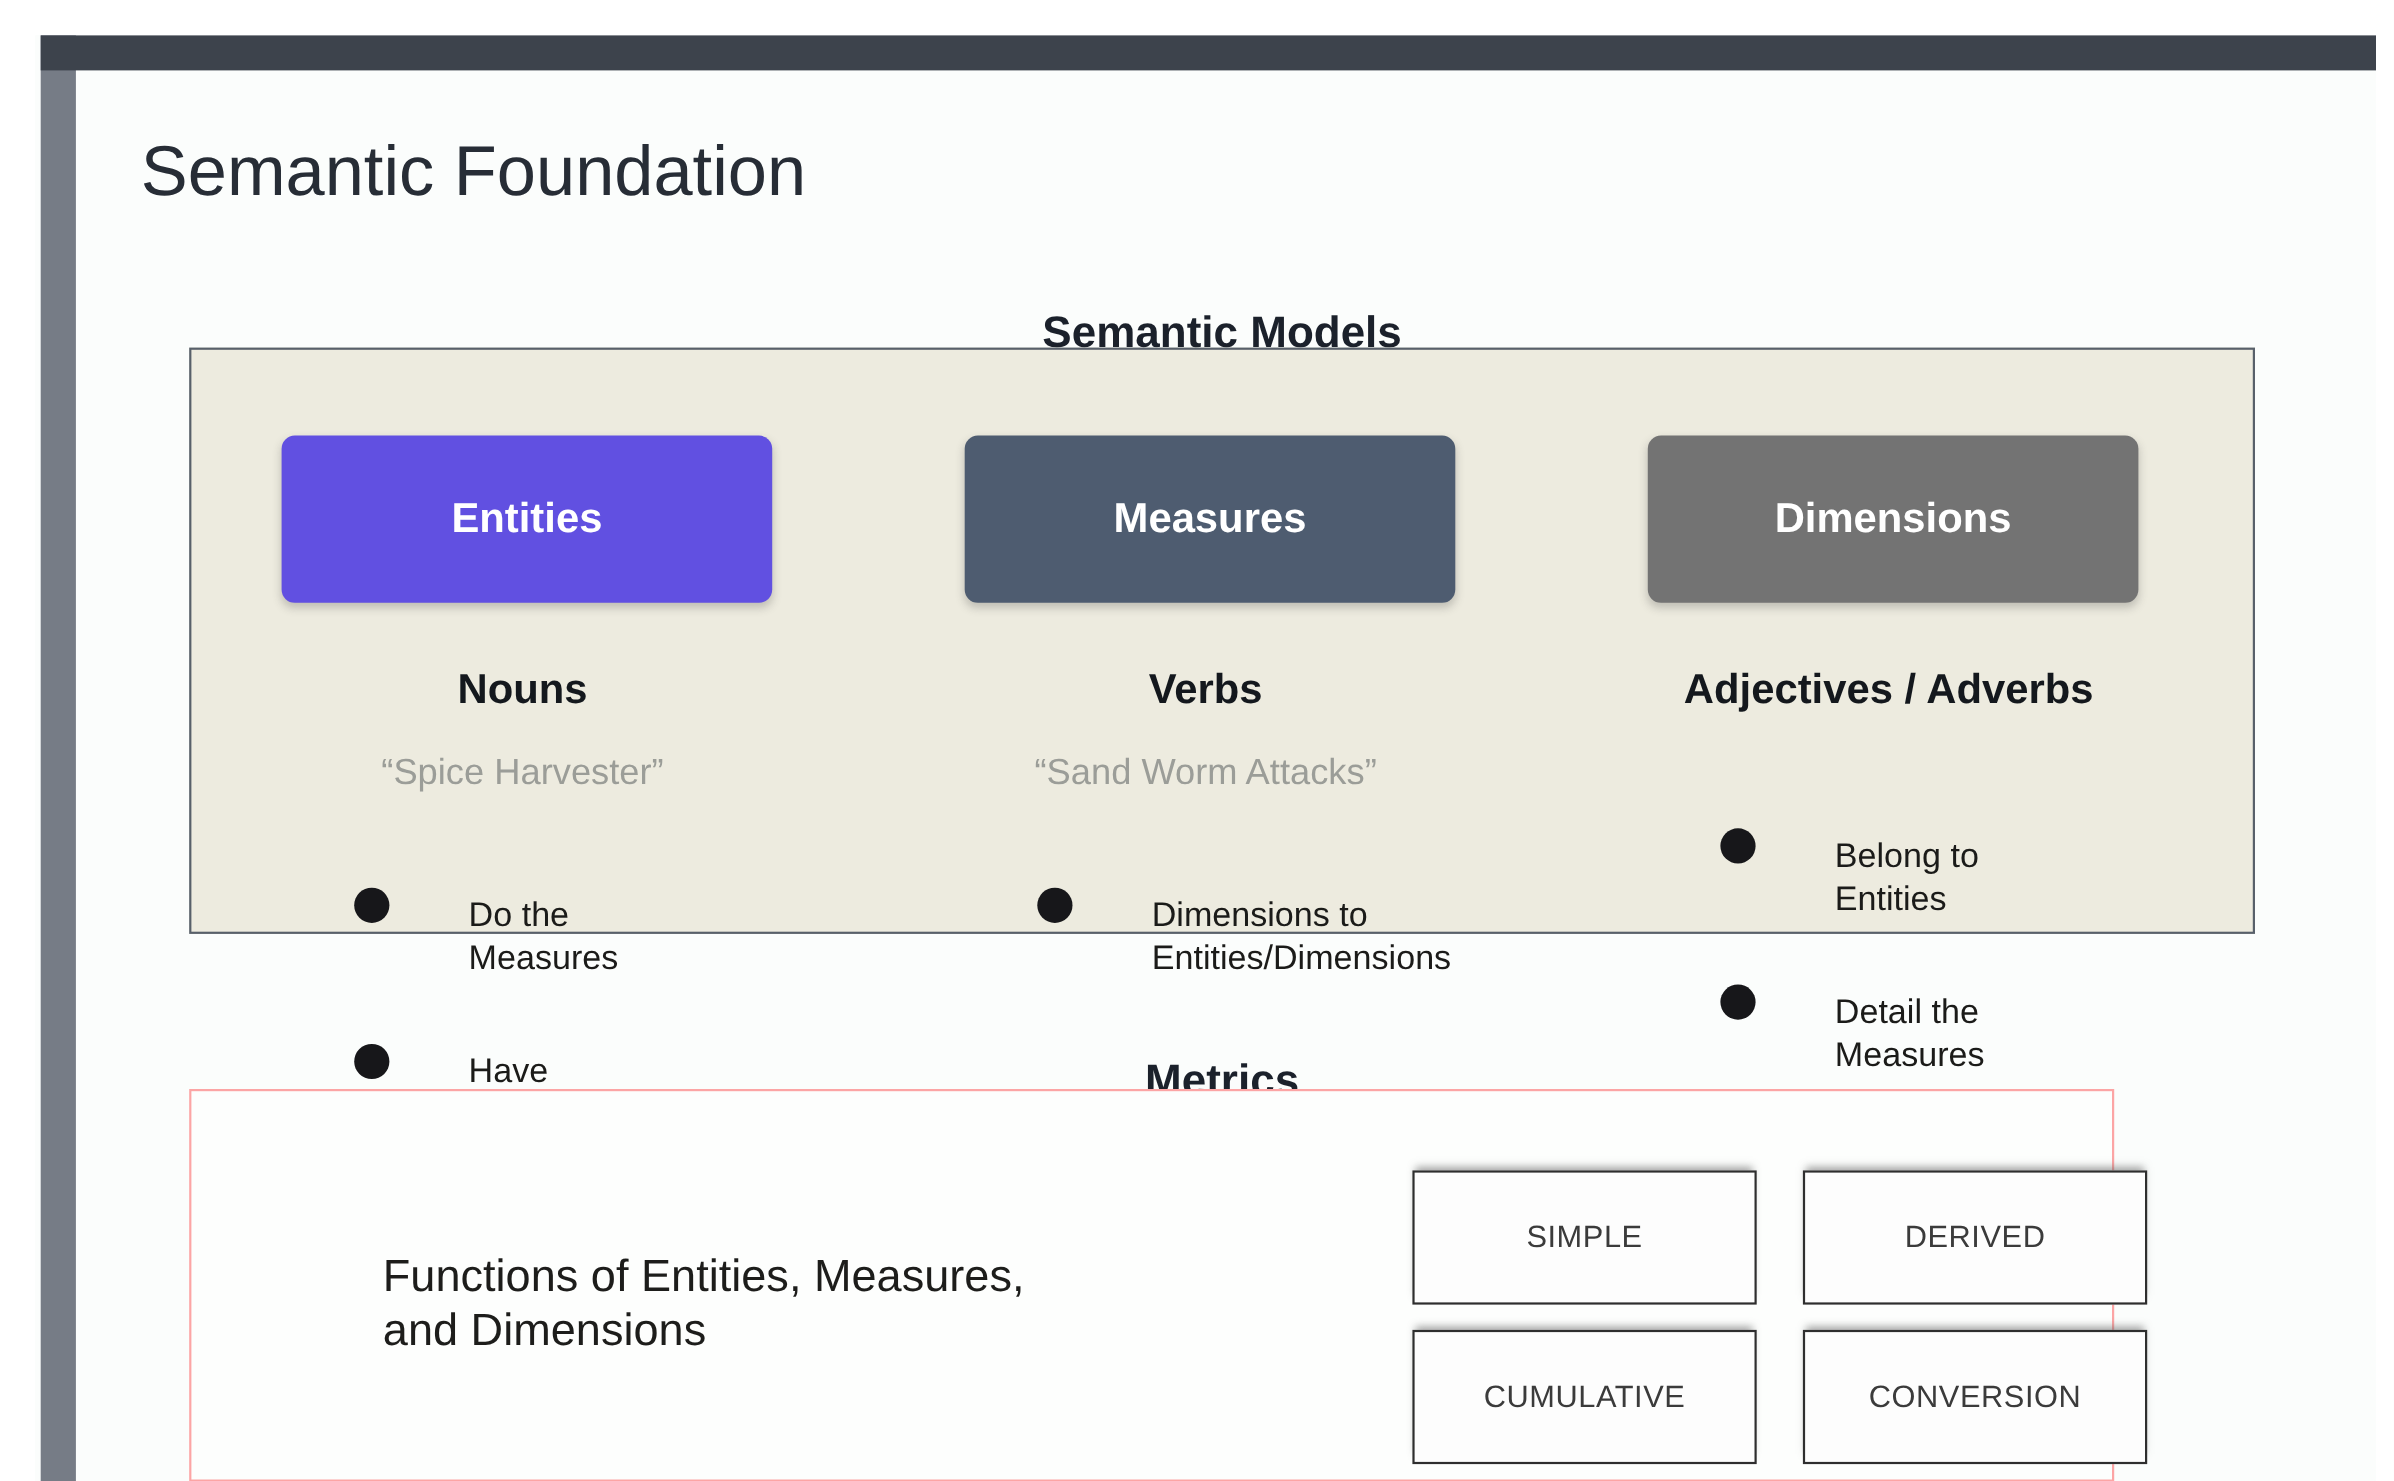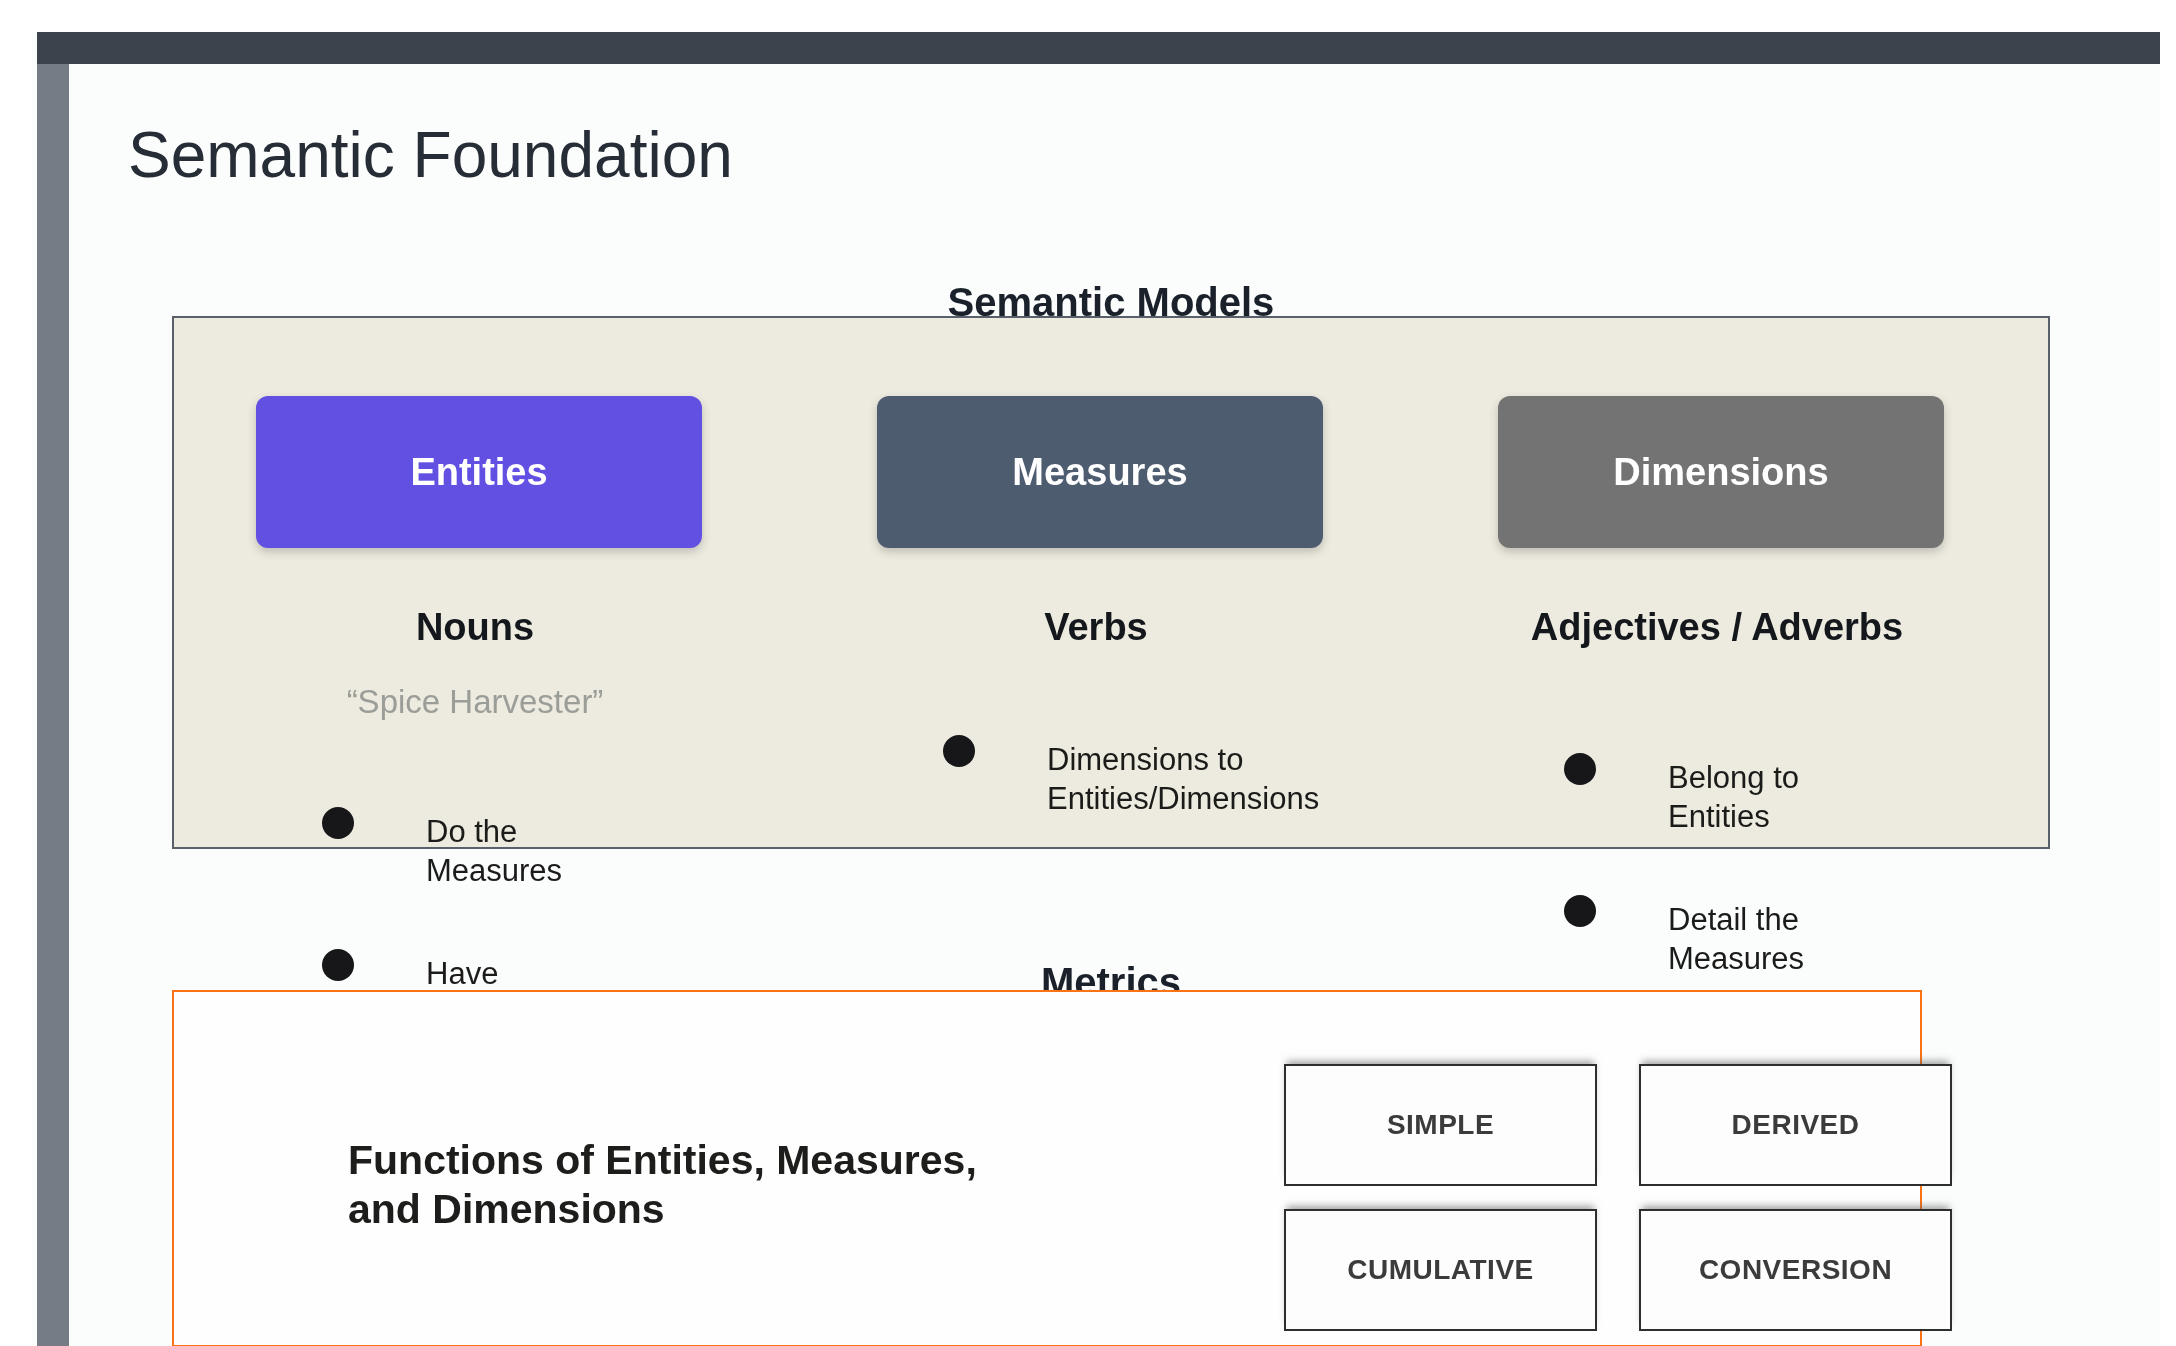--- a/index.html
+++ b/index.html
@@ -105,23 +105,22 @@
     background: #17171a;
     margin-top: 11px;
     margin-right: 56px;
   }
   .bullet-text { max-width: 330px; }
 
   .metrics-box {
     position: absolute;
     left: 140px; top: 958px;
     width: 1750px; height: 357px;
-    border: 2px solid #f97316;
+    border: 2px solid #fca5a5;
     background: #fdfefd;
-    font-weight: bold;
   }
   .metrics-desc {
     position: absolute;
     left: 158px; top: 128px;
     font-size: 41px;
     line-height: 49px;
     color: #1d1d1b;
     white-space: pre-line;
   }
   .metrics-grid {
@@ -169,20 +168,21 @@
           <li>
             <span class="bullet-dot"></span>
             <span class="bullet-text">Have Dimensions</span>
           </li>
         </ul>
       </div>
 
       <div class="sm-col">
         <div class="concept-btn btn-measures">Measures</div>
         <div class="pos-label">Verbs</div>
+        <div class="example-quote">“Sand Worm Attacks”</div>
         <ul class="bullet-list">
           <li>
             <span class="bullet-dot"></span>
             <span class="bullet-text" style="max-width:300px">Dimensions to Entities/Dimensions</span>
           </li>
         </ul>
       </div>
 
       <div class="sm-col">
         <div class="concept-btn btn-dimensions">Dimensions</div>

